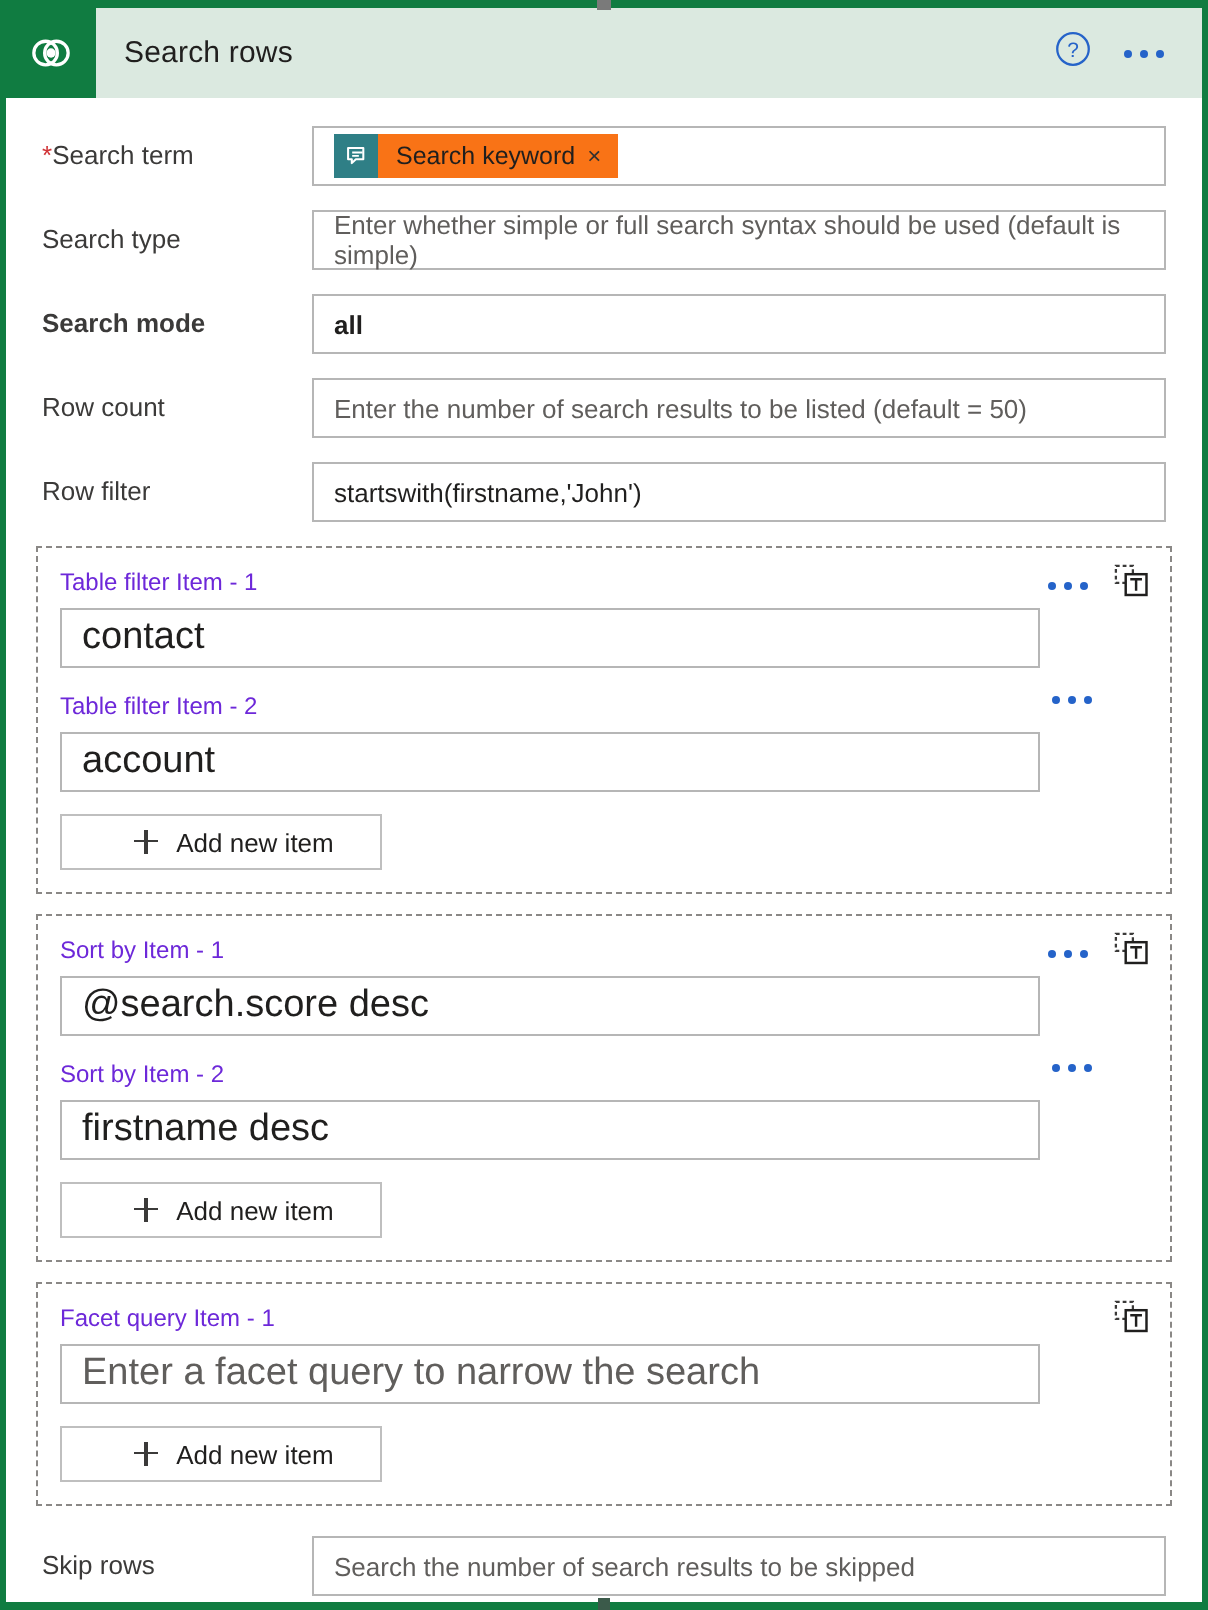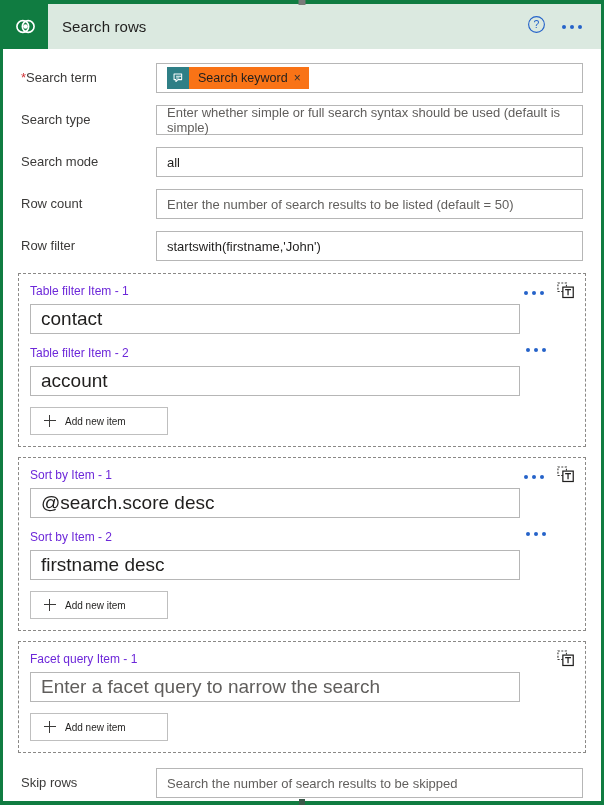--- a/index.html
+++ b/index.html
@@ -183,30 +183,31 @@
     align-items: center;
     padding: 0 10px;
     font-size: 19px;
     color: #201f1e;
   }
   .item-input .ph { color: #605e5c; }
 
   .add-btn {
     margin-top: 11px;
     height: 28px;
-    width: 138px;
+    width: 161px;
     border: 1px solid #bfbfbf;
     background: #fff;
     display: flex;
     align-items: center;
     gap: 9px;
     padding-left: 13px;
-    font-size: 10px;
+    font-size: 13px;
     color: #201f1e;
     cursor: pointer;
+    justify-content: center;
   }
   .plus-icon {
     position: relative;
     width: 12px; height: 12px;
     flex: 0 0 12px;
   }
   .plus-icon:before, .plus-icon:after {
     content:""; position:absolute; background:#3b3a39;
   }
   .plus-icon:before { left:0; top:5px; width:12px; height:1.4px; }
@@ -270,21 +271,21 @@
       </div>
     </div>
 
     <div class="row" style="margin-top:8px;">
       <div class="row-label">Search type</div>
       <div class="field">
         <span class="ph">Enter whether simple or full search syntax should be used (default is simple)</span>
       </div>
     </div>
 
-    <div class="row" style="margin-top:8px;">
+    <div class="row" style="margin-top:8px;font-weight:bold;">
       <div class="row-label">Search mode</div>
       <div class="field">
         <span>all</span>
       </div>
     </div>
 
     <div class="row" style="margin-top:8px;">
       <div class="row-label">Row count</div>
       <div class="field">
         <span class="ph">Enter the number of search results to be listed (default = 50)</span>

